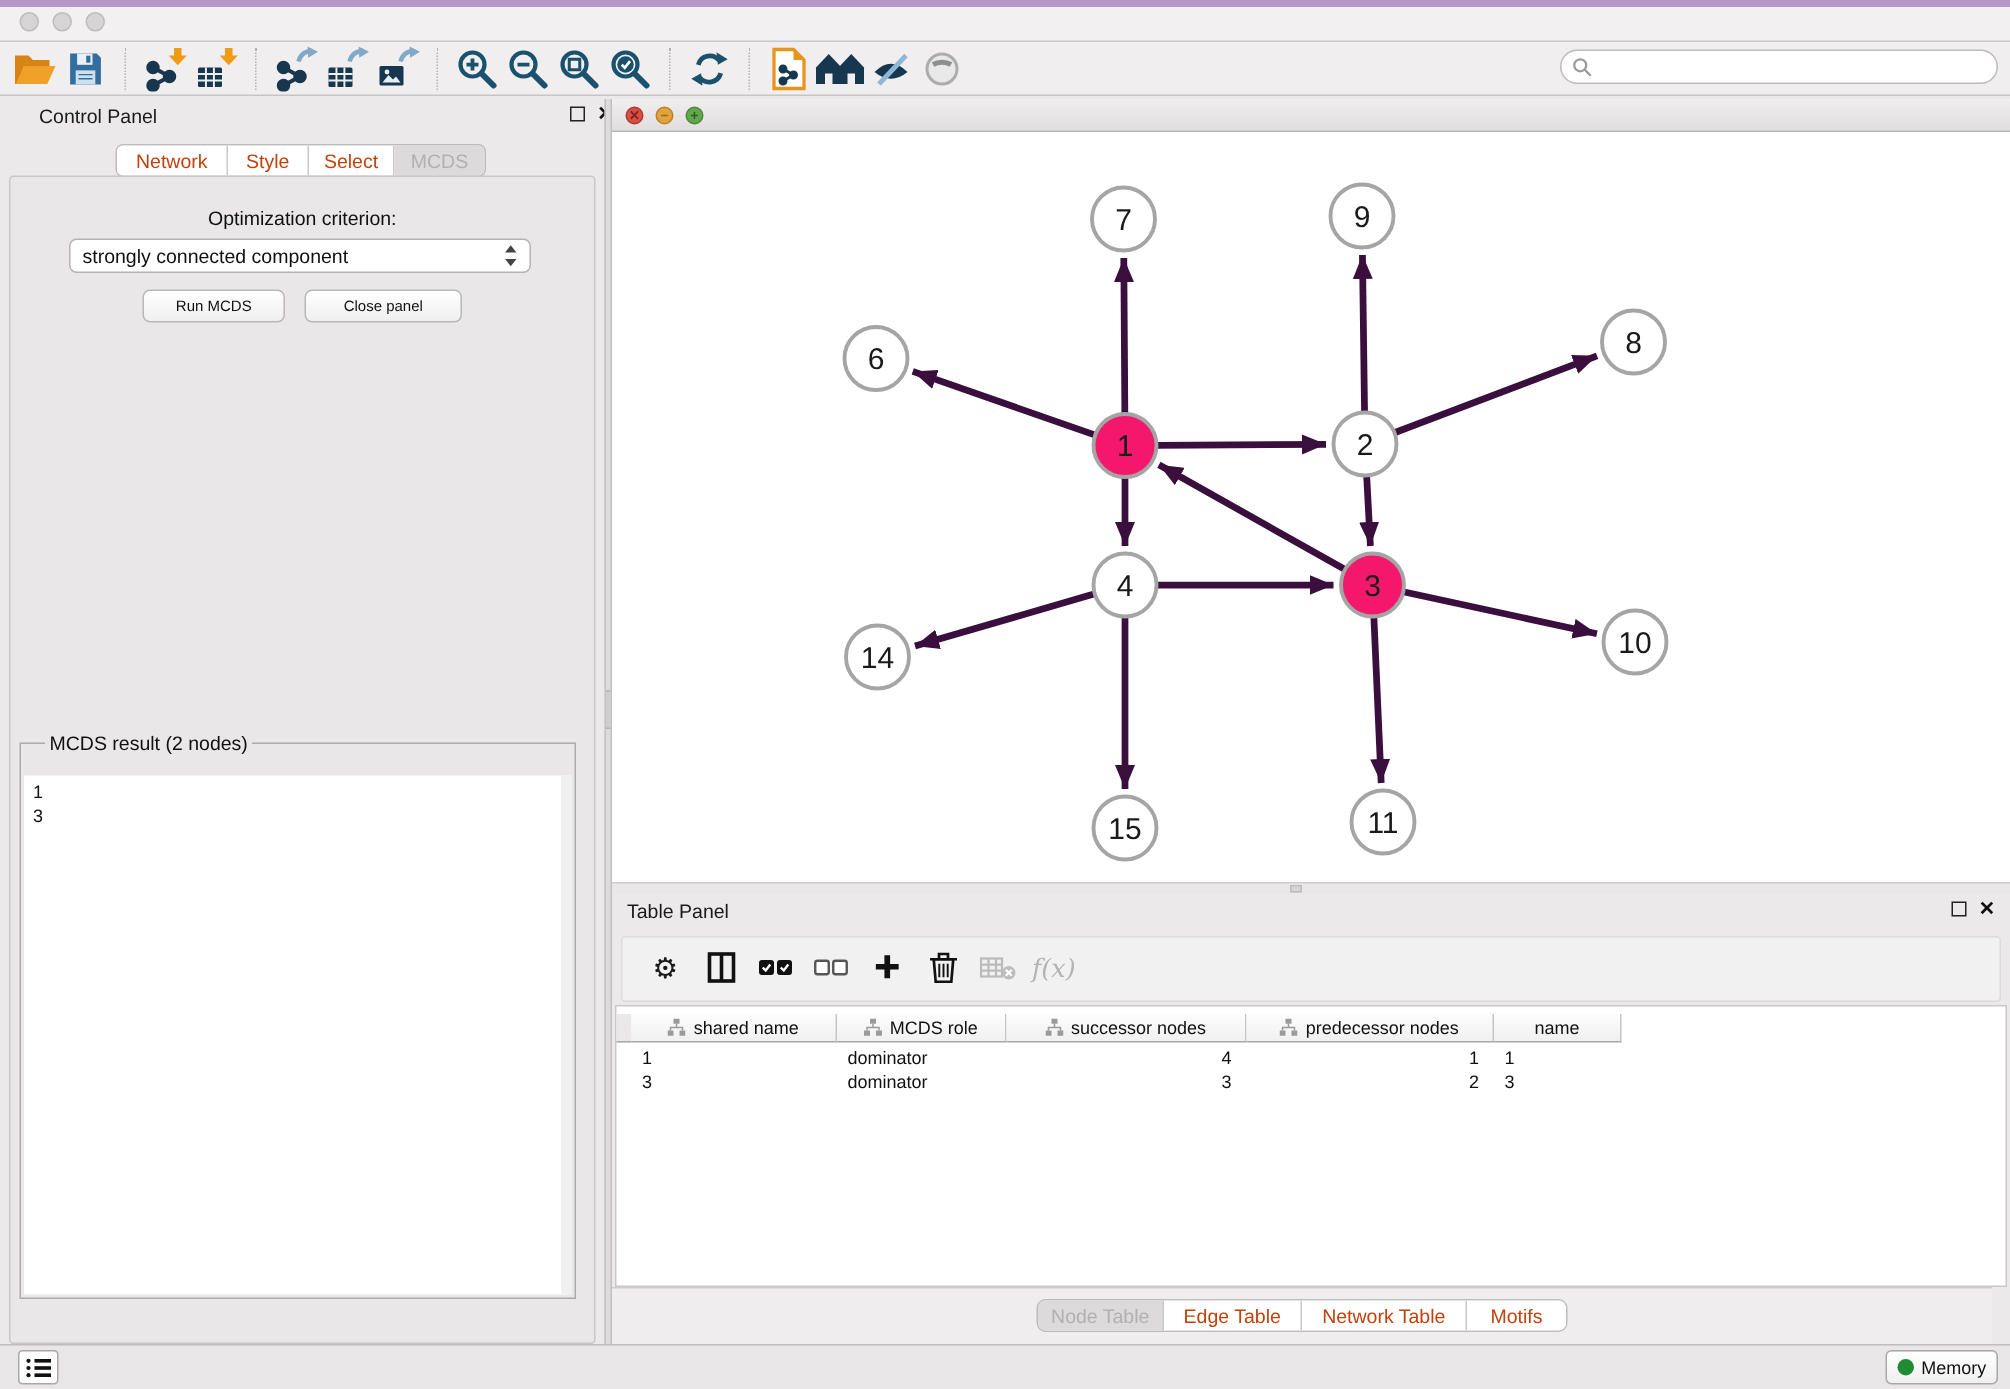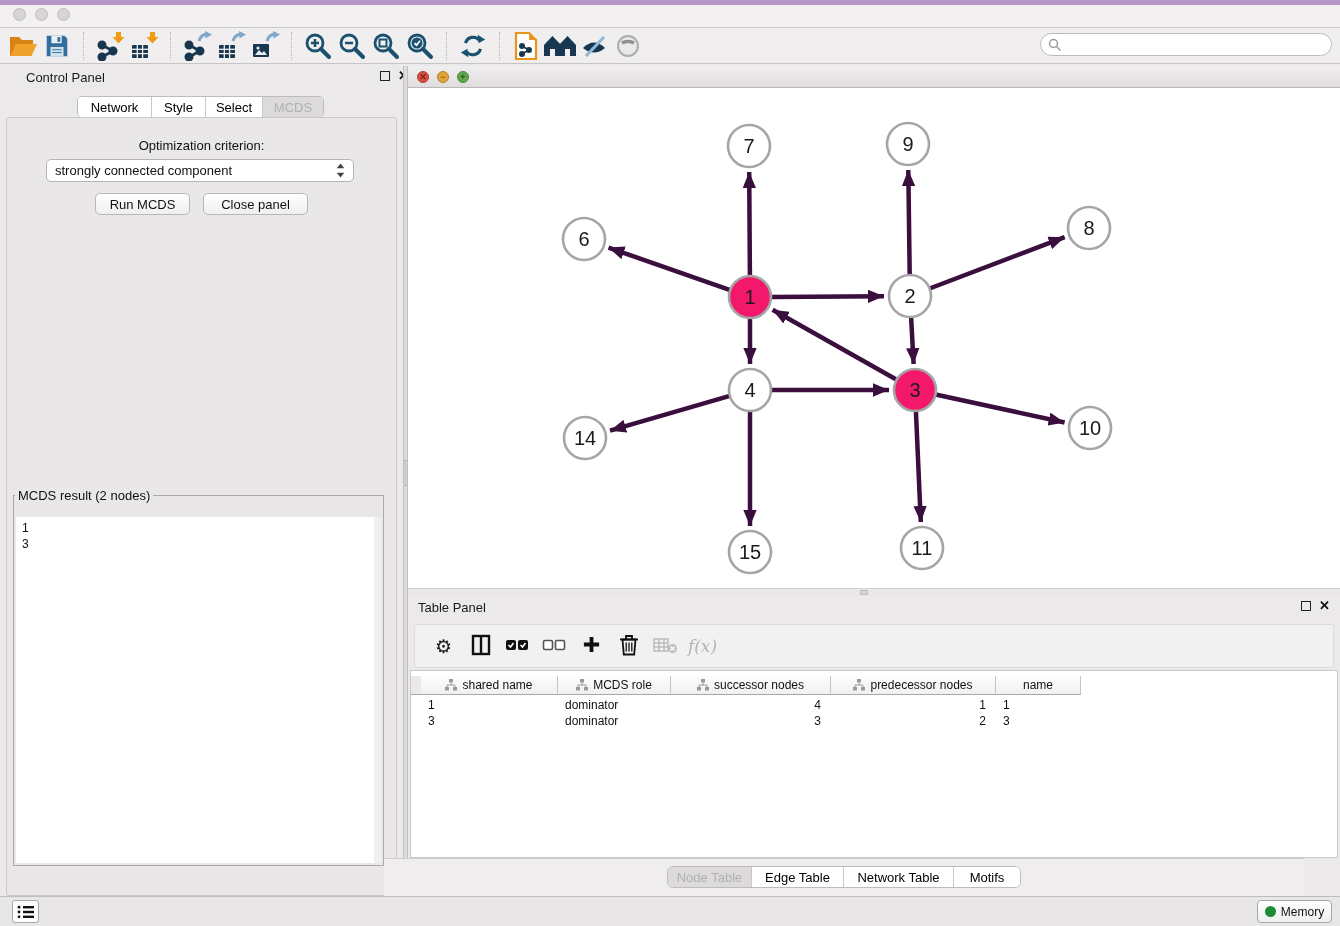--- a/index.html
+++ b/index.html
@@ -26,41 +26,41 @@
   .searchbox input { border:none; outline:none; flex:1; font-size:12px; background:transparent; height:18px; }
 
   
   .cp-header { left:16px; top:66px; width:403px; height:26px; }
   .panel-title { position:absolute; left:10px; top:4px; font-size:13px; color:#1A1A1A; }
   .win-icons { position:absolute; right:10px; top:4px; display:flex; gap:8px; align-items:center; }
   .float-icon { width:10px; height:10px; border:1.6px solid #222; display:inline-block; }
   .close-icon { font-size:13px; font-weight:bold; color:#111; line-height:12px; }
 
   .segtabs { display:flex; border:1px solid #BDBBBB; border-radius:5px; overflow:hidden; height:22px; background:#fff; }
-  .segtabs .seg { font-size:13px; color:#000000; background:#fff; border:none; border-right:1px solid #C9C7C7;
+  .segtabs .seg { font-size:13px; color:#c2410c; background:#fff; border:none; border-right:1px solid #C9C7C7;
     display:flex; align-items:center; justify-content:center; }
   .segtabs .seg:last-child { border-right:none; }
   .segtabs .seg.active { background:#DCDADA; color:#B2B0B0; }
   .cp-tabs { left:77px; top:96px; }
 
   .cp-body { left:6px; top:117px; width:391px; height:779px; background:#E9E7E7;
     border:1px solid #C9C7C7; border-radius:3px; }
   .opt-label { position:absolute; left:0; width:100%; top:20px; text-align:center; font-size:13px; color:#111; }
   .dropdown { position:absolute; left:39px; top:41px; width:308px; height:23px; background:#fff;
     border:1px solid #B5B3B3; border-radius:5px; display:flex; align-items:center; padding:0 8px; }
   .dropdown .dd-text { flex:1; font-size:13px; color:#111; }
   .btn { position:absolute; height:22px; background:linear-gradient(#FFFFFF,#F0EFEF); border:1px solid #B9B7B7;
-    border-radius:5px; font-size:13px; color:#111; font-family:"Liberation Sans",sans-serif;
+    border-radius:5px; font-size:10px; color:#111; font-family:"Liberation Sans",sans-serif;
     display:flex; align-items:center; justify-content:center; }
   .run-btn { left:88px; top:75px; width:95px; }
   .closep-btn { left:196px; top:75px; width:105px; }
 
   .result-fs { position:absolute; left:6px; top:370px; width:371px; height:378px;
     border:1px solid #ACAAAA; background:transparent; }
-  .result-fs legend { font-size:13px; color:#111; margin-left:1px; padding:0 3px; }
+  .result-fs legend { font-size:13px; color:#111; margin-left:16px; padding:0 3px; }
   .result-inner { position:absolute; left:2px; right:2px; top:14px; bottom:2px; background:#fff; }
   .result-items { padding:3px 0 0 6px; font-size:12px; color:#111; line-height:16px; }
   .result-scroll { position:absolute; right:0; top:0; bottom:0; width:7px; background:#F0F0F0; }
 
   
   .vsplit { left:403px; top:66px; width:5px; height:830px; background:#DDDBDB;
     border-left:1px solid #C2C0C0; border-right:1px solid #C2C0C0; }
   .vsplit .handle { position:absolute; top:394px; left:0; width:3px; height:26px; background:#CFCDCD;
     border-top:1px solid #B5B3B3; border-bottom:1px solid #B5B3B3; }
 
@@ -88,21 +88,21 @@
   .table-area { left:410px; top:670px; width:928px; height:188px; background:#fff; border:1px solid #C9C7C7; }
   .thead { position:absolute; left:0; top:5px; height:19px; display:flex; }
   .th { background:linear-gradient(#FDFDFD,#F1F0F0); border-right:1px solid #C6C4C4; border-bottom:1px solid #A9A7A7;
     display:flex; align-items:center; justify-content:center; gap:5px; font-size:12px; color:#111; }
   .th-gutter { width:10px; background:#EAE8E8; border-bottom:1px solid #A9A7A7; }
   .th-rest { flex:1; background:#ECEAEA; border-bottom:1px solid #A9A7A7; }
   .trow { position:absolute; left:0; height:16px; display:flex; font-size:12px; color:#111; }
   .td { display:flex; align-items:center; padding:0 10px 0 7px; }
   .td.r { justify-content:flex-end; }
 
-  .tp-tabs-strip { left:384px; top:858px; width:920px; height:38px; background:#EFEDED; border-top:1px solid #CFCDCD; }
+  .tp-tabs-strip { left:408px; top:858px; width:920px; height:38px; background:#EFEDED; border-top:1px solid #CFCDCD; }
   .tp-tabs { position:absolute; left:50%; transform:translateX(-50%); top:7px; height:22px; border-radius:6px; }
 
   
   .statusbar { left:0; top:896px; width:1340px; height:30px; background:#E8E6E6; border-top:1px solid #BEBCBC; }
   .list-btn { position:absolute; left:12px; top:3px; width:27px; height:23px; background:#FDFDFD;
     border:1px solid #A9A7A7; border-radius:3px; display:flex; align-items:center; justify-content:center; }
   .memory-btn { position:absolute; right:8px; top:3px; width:75px; height:23px; background:linear-gradient(#FFFFFF,#F0EFEF);
     border:1px solid #A9A7A7; border-radius:4px; display:flex; align-items:center; justify-content:center; gap:5px;
     font-size:12px; color:#111; }
   .mem-dot { width:11px; height:11px; border-radius:50%; background:#1F8B33; }

